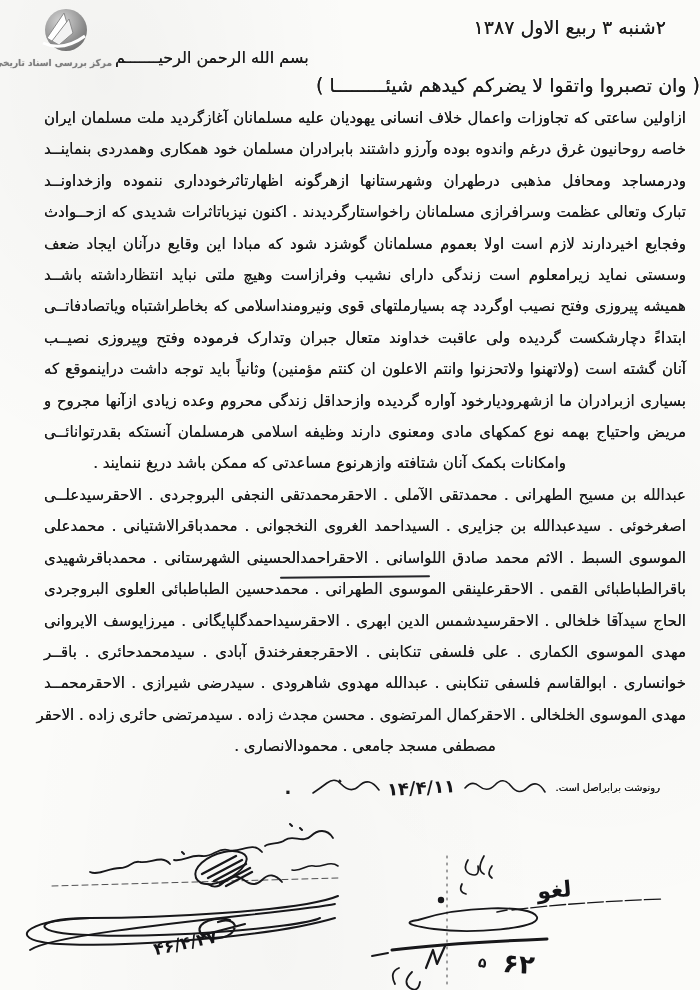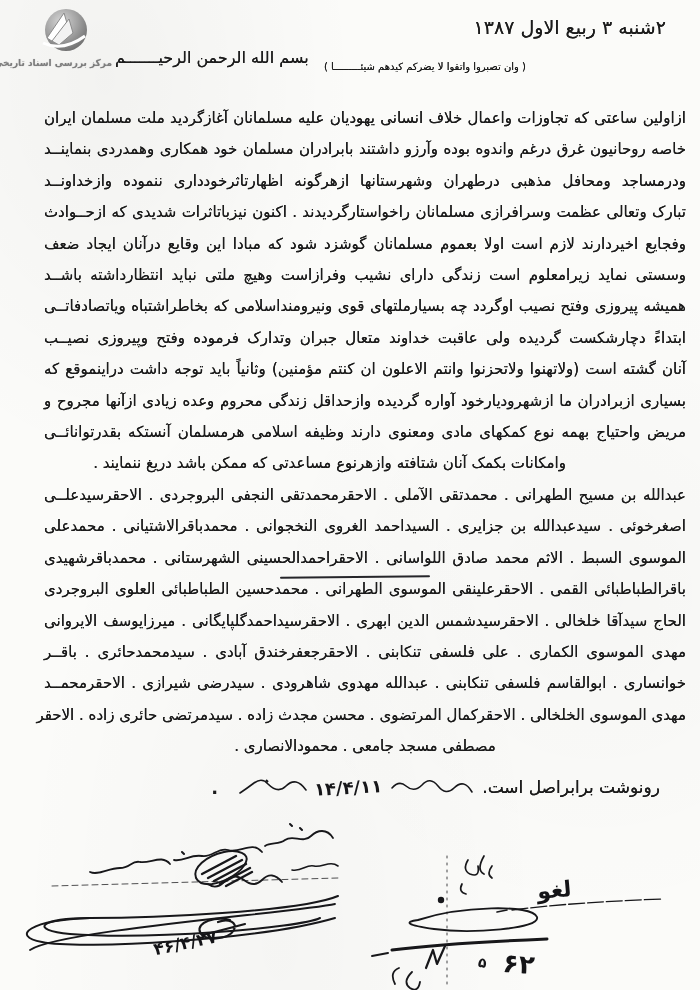--- a/index.html
+++ b/index.html
@@ -16,39 +16,39 @@
   .logo{position:absolute;top:6px;left:16px;width:96px;text-align:center;direction:rtl;}
   .logo-caption{
     font-size:9px;font-weight:bold;color:#7d7d7d;letter-spacing:0px;margin-top:-2px;
     text-shadow:0 0 1px #b5b5b5;white-space:nowrap;transform:scaleY(1.05);
   }
   
   .doc-date{position:absolute;top:16px;right:34px;font-size:19px;letter-spacing:0.5px;
     text-shadow:0 0 0.5px #222;}
   .basmala{position:absolute;top:48px;left:115px;right:0;text-align:left;font-size:16px;
     text-shadow:0 0 0.5px #222;}
-  .verse{position:absolute;top:61px;left:150px;right:0;text-align:center;font-size:10px;
+  .verse{position:absolute;top:74px;left:150px;right:0;font-size:19px;
     text-shadow:0 0 0.4px #222;}
   
   .textblock{position:absolute;top:103px;right:14px;left:25px;margin-left:19px;}
   .line{
     font-size:15px;line-height:31.4px;white-space:nowrap;
     text-align:justify;text-align-last:justify;text-justify:inter-word;
     text-shadow:0 0 0.45px #1a1a1a;
     transform:scaleY(1.02);
   }
   .line.centered{text-align:center;text-align-last:center;}
   .line.body-last{padding-right:120px;padding-left:165px;}
   .line.sig-last{padding-right:150px;padding-left:150px;}
   .name-underline{position:absolute;left:0;top:0;height:2px;background:#26262a;
     transform:rotate(-0.6deg);border-radius:2px;}
   
   .certification{position:absolute;top:772px;right:40px;left:48px;display:flex;
     direction:rtl;align-items:center;gap:4px;}
-  .cert-typed{font-size:17px;text-shadow:0 0 0.5px #111;white-space:nowrap;}
+  .cert-typed{font-size:10px;text-shadow:0 0 0.5px #111;white-space:nowrap;}
   .hand{font-size:18px;font-weight:bold;color:#17171a;transform:rotate(-3deg);
     letter-spacing:1px;white-space:nowrap;}
   .cert-dot{font-size:18px;font-weight:bold;margin-right:14px;}
   
   .sig-svg{position:absolute;top:800px;left:0;}
   .sig-svg path{fill:none;stroke:#17171a;stroke-linecap:round;stroke-linejoin:round;}
   .sig-svg text{fill:#141417;font-family:"DejaVu Sans",sans-serif;font-weight:bold;}
 </style>
 </head>
 <body>

